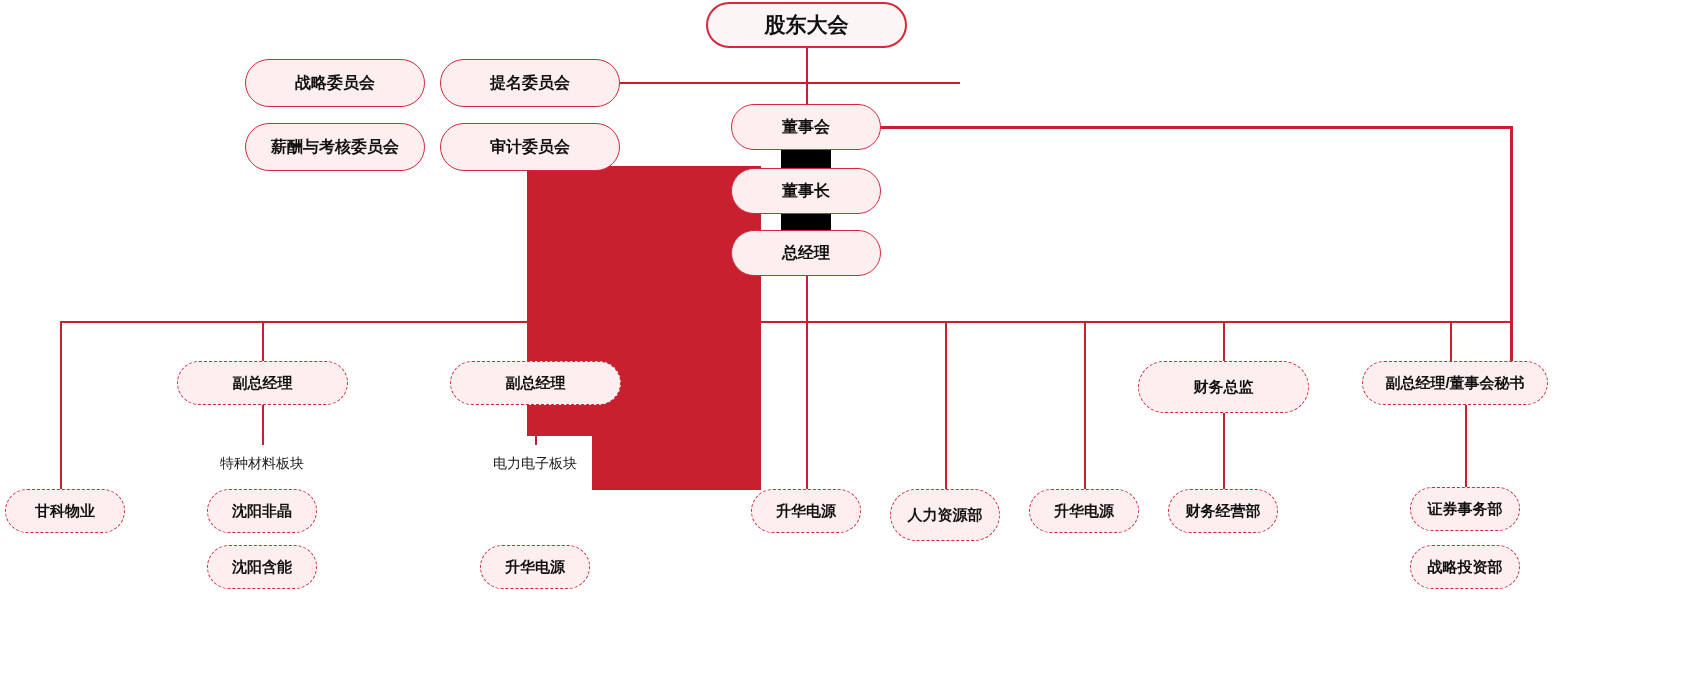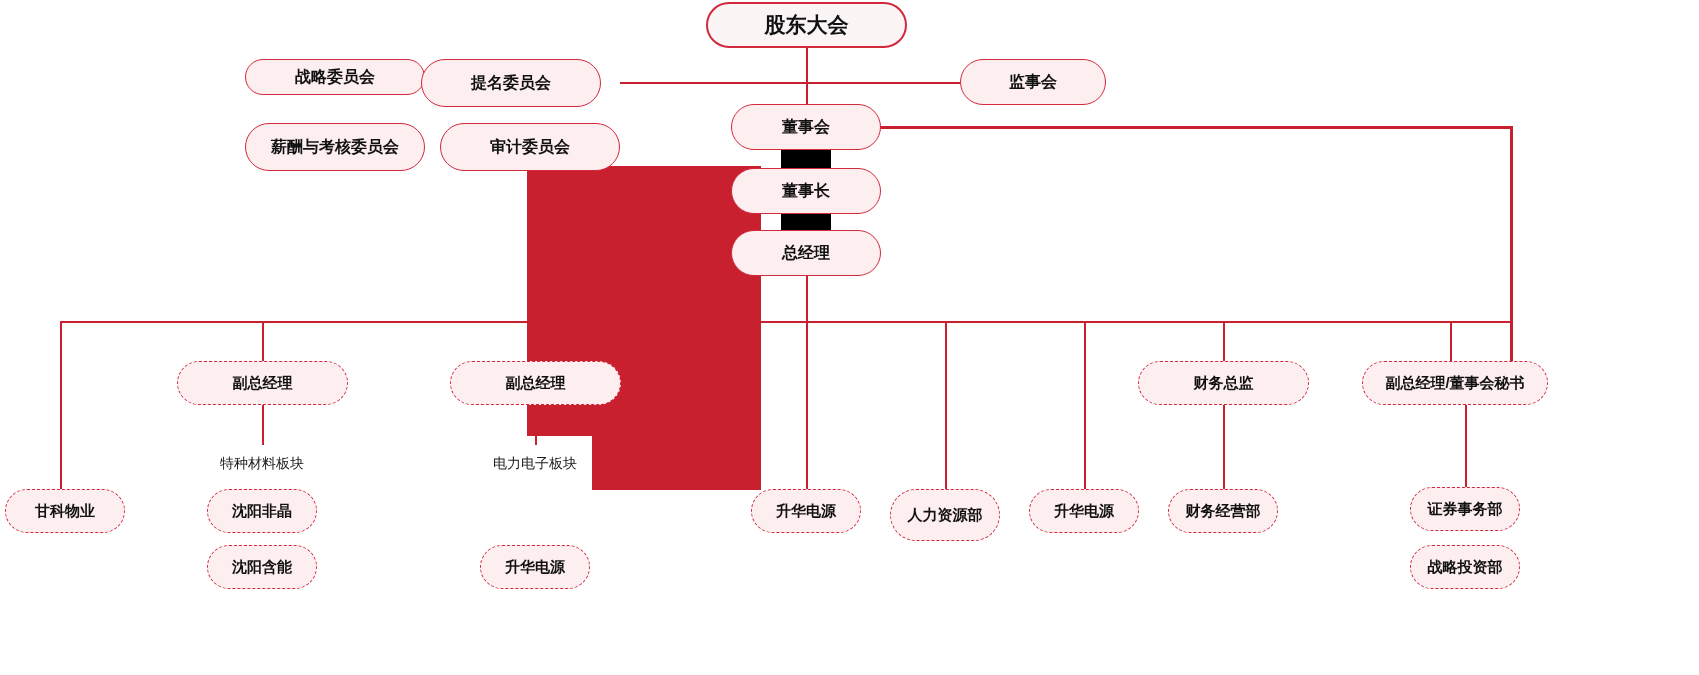--- a/index.html
+++ b/index.html
@@ -95,28 +95,25 @@
   <div class="line v" style="left:1223px;top:405px;height:84px;"></div>
 
   <div class="line v" style="left:1465px;top:405px;height:82px;"></div>
 
   <div class="line" style="left:530px;top:163px;width:1.2px;height:28px;transform:rotate(-22deg);transform-origin:top center;opacity:.35;"></div>
 
   <div class="node top solid" style="left:706px;top:2px;width:201px;height:46px;">
     <span>股东大会</span>
   </div>
 
-  <div class="node lvl1 solid" style="left:960px;top:59px;width:146px;height:46px;">
-    <span>监事会</span>
-  </div>
 
-  <div class="node lvl1 solid" style="left:245px;top:59px;width:180px;height:36px;">
+  <div class="node lvl1 solid" style="left:245px;top:59px;width:180px;height:48px;">
     <span>战略委员会</span>
   </div>
-  <div class="node lvl1 solid" style="left:421px;top:59px;width:180px;height:48px;">
+  <div class="node lvl1 solid" style="left:440px;top:59px;width:180px;height:48px;">
     <span>提名委员会</span>
   </div>
   <div class="node lvl1 solid" style="left:245px;top:123px;width:180px;height:48px;">
     <span>薪酬与考核委员会</span>
   </div>
   <div class="node lvl1 solid" style="left:440px;top:123px;width:180px;height:48px;">
     <span>审计委员会</span>
   </div>
 
   <div class="node lvl1 solid" style="left:731px;top:104px;width:150px;height:46px;">
@@ -128,21 +125,21 @@
   <div class="node lvl1 solid" style="left:731px;top:230px;width:150px;height:46px;">
     <span>总经理</span>
   </div>
 
   <div class="node lvl2 dashed" style="left:177px;top:361px;width:171px;height:44px;">
     <span>副总经理</span>
   </div>
   <div class="node lvl2 dashed" style="left:450px;top:361px;width:171px;height:44px;">
     <span>副总经理</span>
   </div>
-  <div class="node lvl2 dashed" style="left:1138px;top:361px;width:171px;height:44px;">
+  <div class="node lvl2 dashed" style="left:1138px;top:361px;width:171px;height:52px;">
     <span>财务总监</span>
   </div>
   <div class="node lvl2 dashed" style="left:1362px;top:361px;width:186px;height:44px;">
     <span>副总经理/董事会秘书</span>
   </div>
 
   <div class="caption" style="left:172px;top:455px;width:180px;">
     <span>特种材料板块</span>
   </div>
   <div class="caption" style="left:445px;top:455px;width:180px;">

